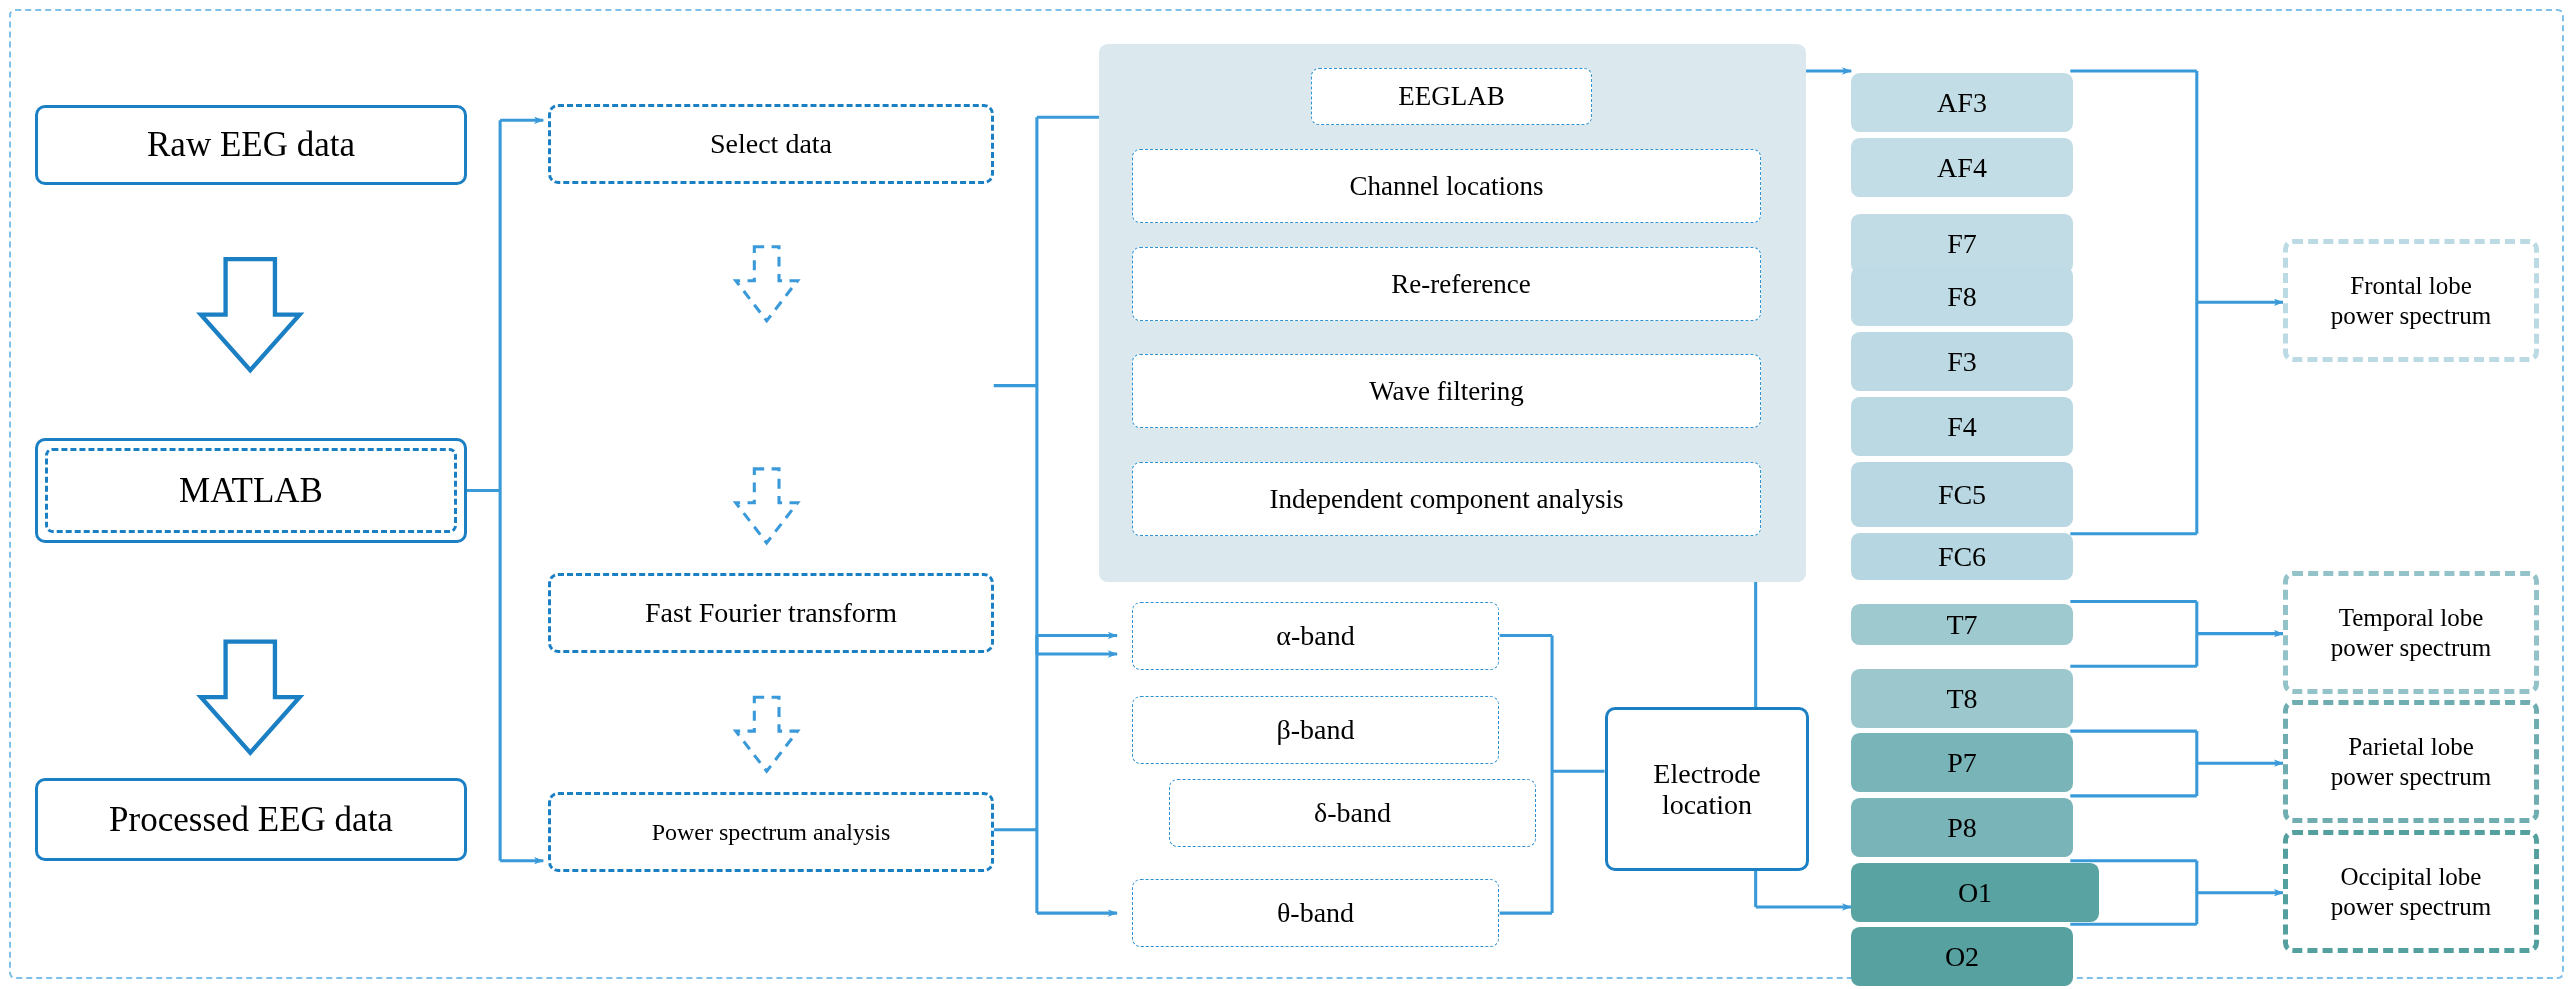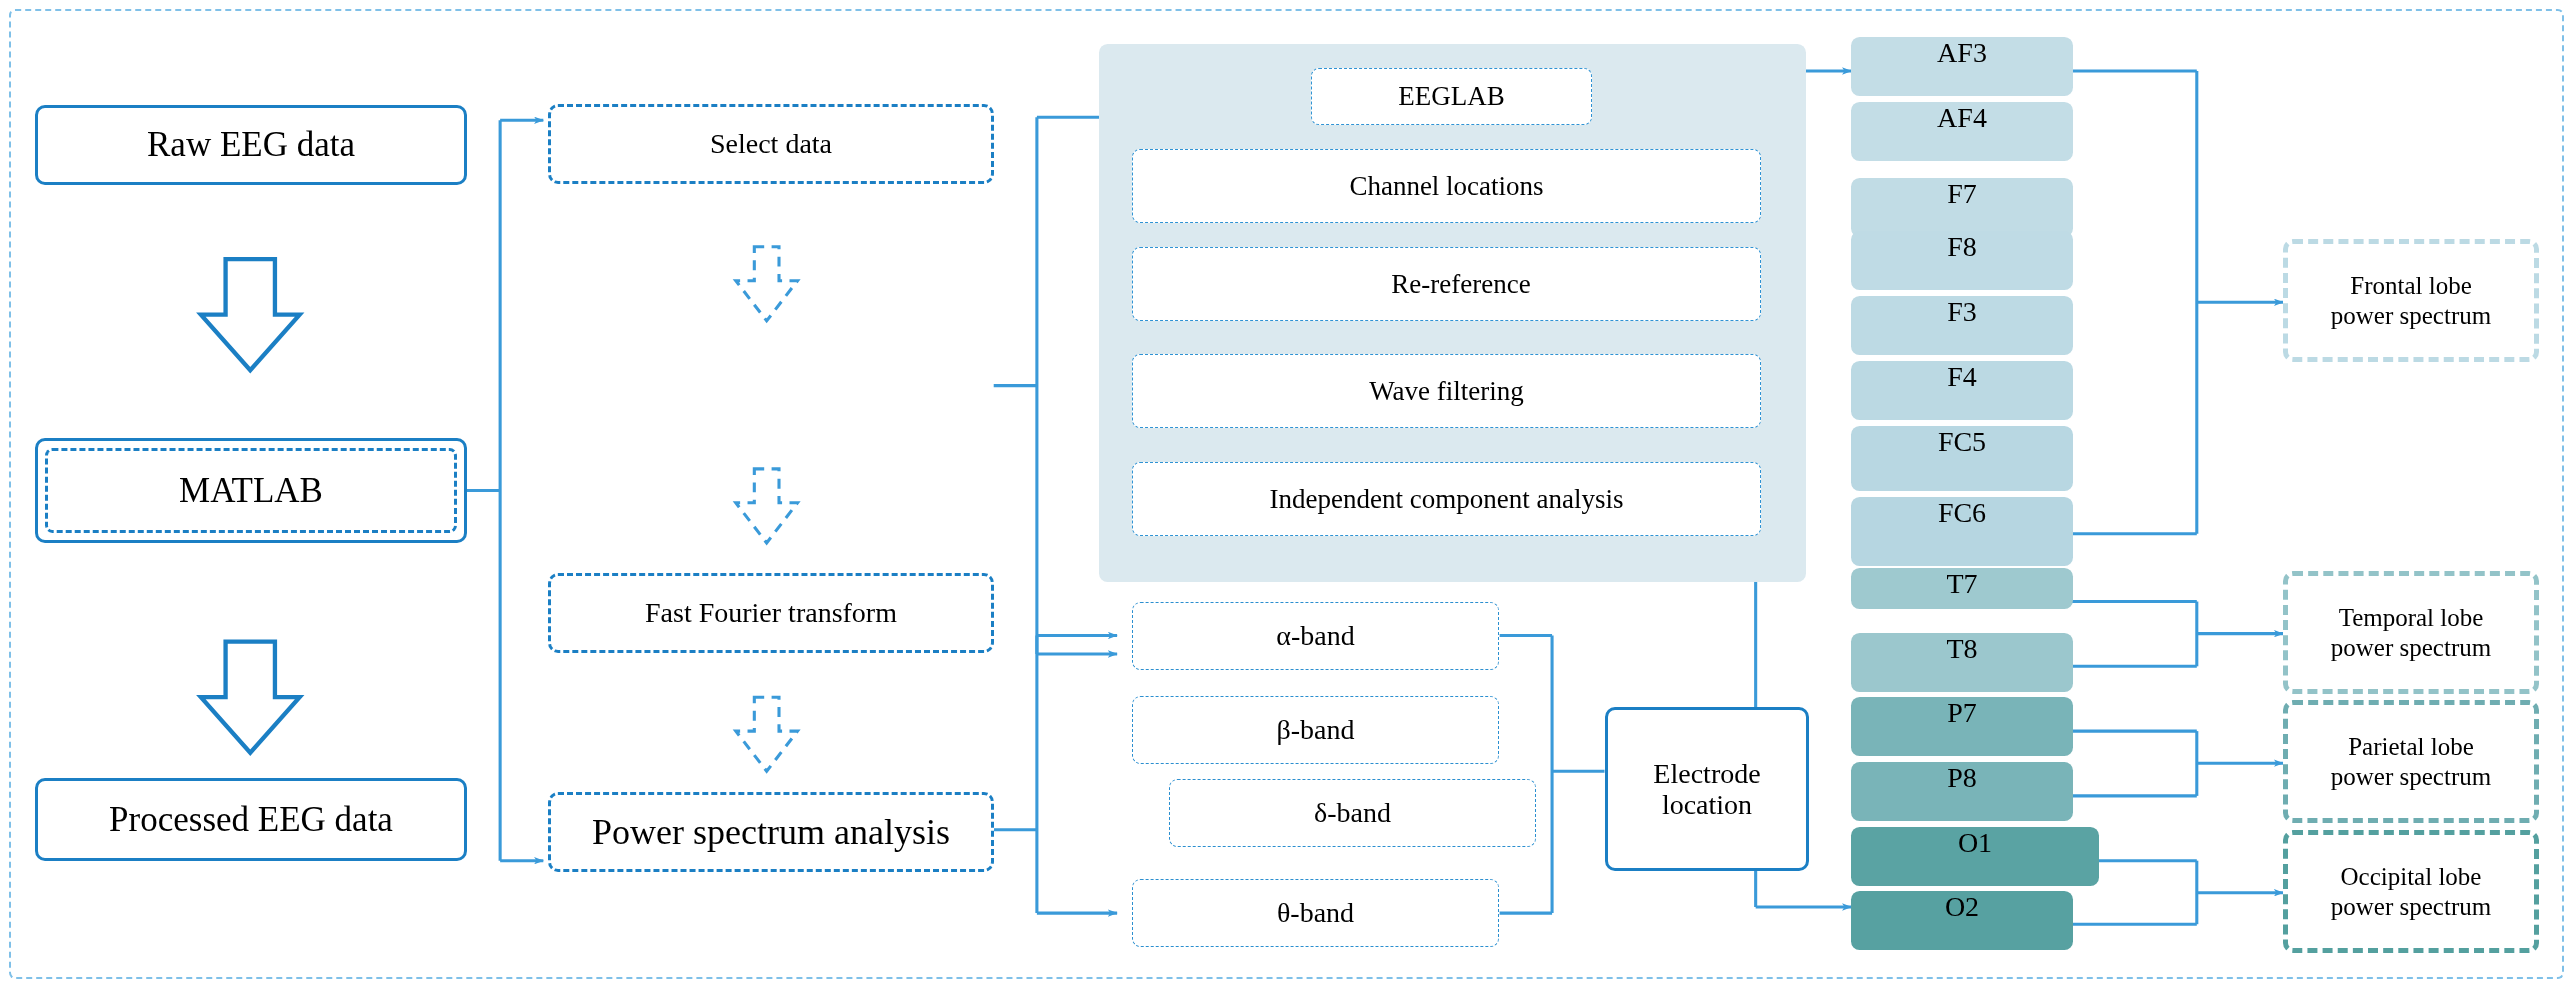--- a/index.html
+++ b/index.html
@@ -30,22 +30,22 @@
   .dash-blue-thin{border:1.9px dashed #2b8fd0;border-radius:8.6px;}
   .dash-blue-fine{border:1.9px dashed #2f93d4;border-radius:8px;background:#fff;}
   .inner-dash{
     position:absolute;left:6.8px;top:6.8px;right:6.8px;bottom:6.8px;
     border:3.1px dashed #1b7fc4;border-radius:7.4px;box-sizing:border-box;
     pointer-events:none;
   }
 
   .chip{
     position:absolute;box-sizing:border-box;border-radius:8.6px;
-    display:flex;align-items:flex-start;justify-content:center;
-    color:#000;border:none;
+    display:flex;align-items:center;justify-content:center;
+    color:#000;border:none;margin-top:36px;
   }
 
   .lobe{
     position:absolute;box-sizing:border-box;border-radius:10px;
     display:flex;align-items:center;justify-content:center;text-align:center;
     background:#fff;line-height:1.2;
   }
 
   svg.wires{position:absolute;left:0;top:0;width:2576px;height:989px;pointer-events:none;}
 </style>
@@ -137,21 +137,21 @@
 
   <div class="node dash-blue" style="left:548px;top:104px;width:446px;height:80px;font-size:28px;">
     <span>Select data</span>
   </div>
 
 
   <div class="node dash-blue" style="left:548px;top:573px;width:446px;height:80px;font-size:28px;">
     <span>Fast Fourier transform</span>
   </div>
 
-  <div class="node dash-blue" style="left:548px;top:792px;width:446px;height:80px;font-size:36px;text-align:center;">
+  <div class="node dash-blue" style="left:548px;top:792px;width:446px;height:80px;font-size:24px;text-align:center;">
     <span>Power spectrum analysis</span>
   </div>
 
   <div class="eeglab-panel" style="left:1099px;top:44px;width:707px;height:538px;"></div>
 
   <div class="node dash-blue-fine" style="left:1311px;top:68px;width:281px;height:57px;font-size:27px;">
     <span>EEGLAB</span>
   </div>
 
   <div class="node dash-blue-fine" style="left:1132px;top:149px;width:629px;height:74px;font-size:27px;">
@@ -206,21 +206,21 @@
       </div>
       <div class="chip" style="left: 1851px; top: 296px; width: 222px; height: 59px; background: rgb(189, 218, 228); font-size: 28px;">
         <span>F3</span>
       </div>
       <div class="chip" style="left: 1851px; top: 361px; width: 222px; height: 59px; background: rgb(187, 217, 227); font-size: 28px;">
         <span>F4</span>
       </div>
       <div class="chip" style="left: 1851px; top: 426px; width: 222px; height: 65px; background: rgb(184, 215, 226); font-size: 28px;">
         <span>FC5</span>
       </div>
-      <div class="chip" style="left: 1851px; top: 497px; width: 222px; height: 69px; background: rgb(182, 214, 225); font-size: 28px;">
+      <div class="chip" style="left: 1851px; top: 497px; width: 222px; height: 47px; background: rgb(182, 214, 225); font-size: 28px;">
         <span>FC6</span>
       </div>
       <div class="chip" style="left: 1851px; top: 568px; width: 222px; height: 41px; background: rgb(158, 201, 207); font-size: 28px;">
         <span>T7</span>
       </div>
       <div class="chip" style="left: 1851px; top: 633px; width: 222px; height: 59px; background: rgb(155, 199, 205); font-size: 28px;">
         <span>T8</span>
       </div>
       <div class="chip" style="left: 1851px; top: 697px; width: 222px; height: 59px; background: rgb(121, 180, 184); font-size: 28px;">
         <span>P7</span>

